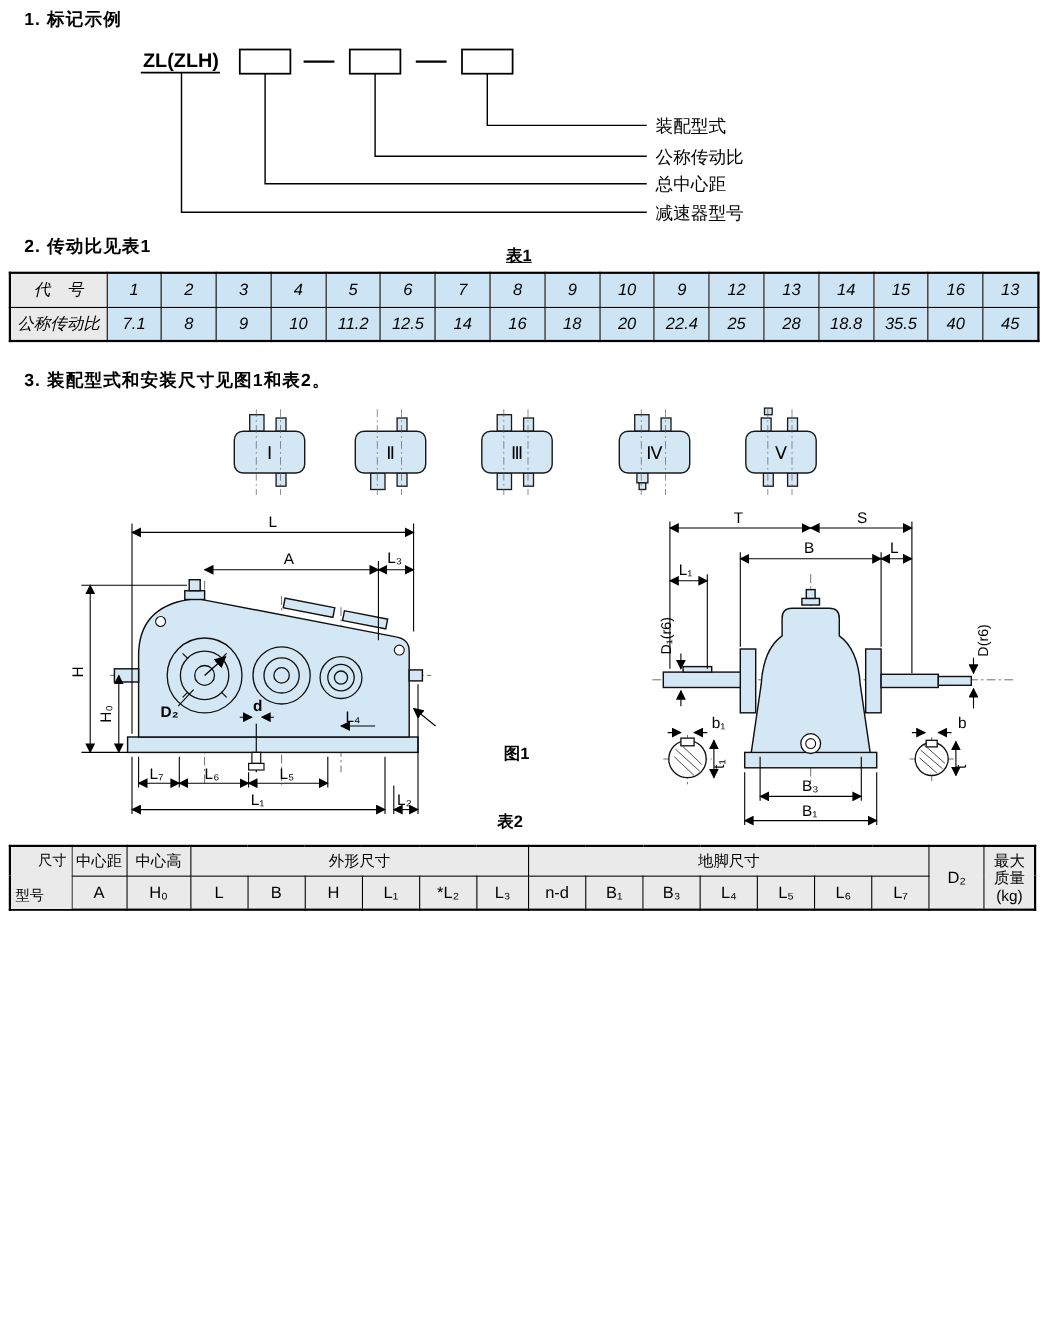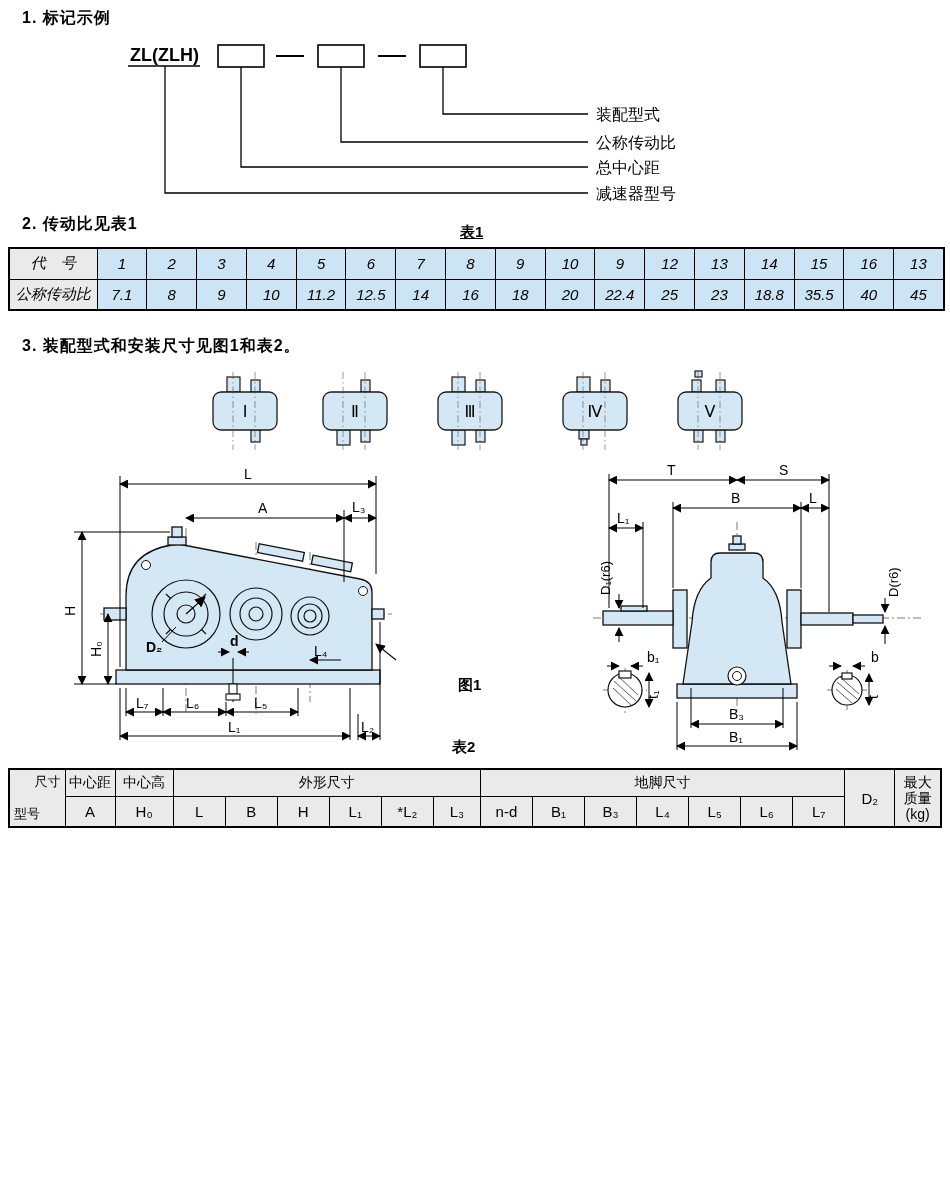--- a/index.html
+++ b/index.html
@@ -123,21 +123,21 @@
           <td>9</td>
           <td>10</td>
           <td>11.2</td>
           <td>12.5</td>
           <td>14</td>
           <td>16</td>
           <td>18</td>
           <td>20</td>
           <td>22.4</td>
           <td>25</td>
-          <td>23</td>
+          <td>28</td>
           <td>18.8</td>
           <td>35.5</td>
           <td>40</td>
           <td>45</td>
         </tr>
       </tbody>
   </table>
 
   <div class="sec-title" style="left:22px;top:336px;">3. 装配型式和安装尺寸见图1和表2。</div>
 

